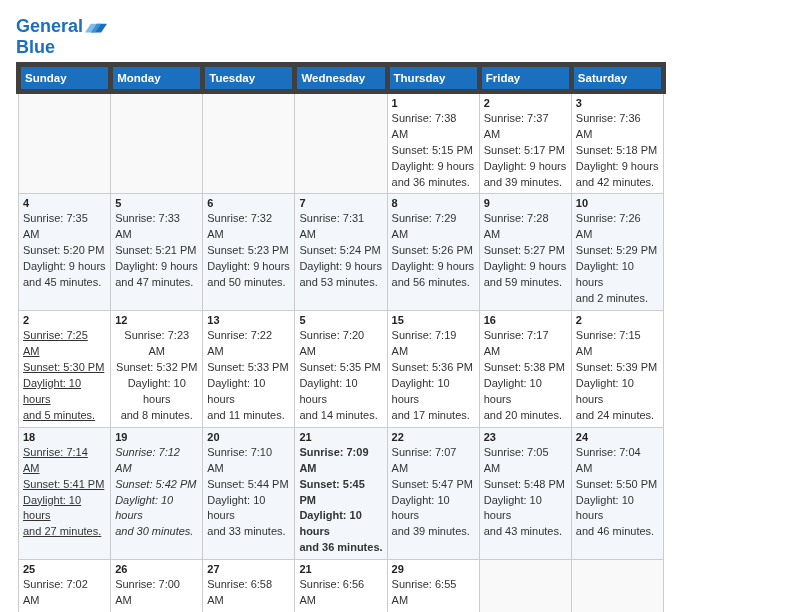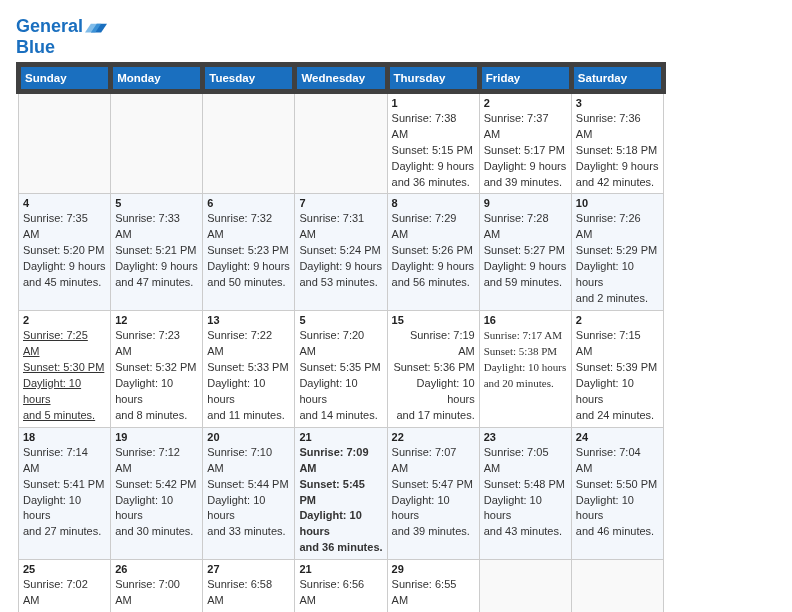--- a/index.html
+++ b/index.html
@@ -221,72 +221,72 @@
         <tr>
           <td>
             <span class="day-num">2</span>
             <div class="day-info" style="white-space: pre-line; text-decoration: underline;">Sunrise: 7:25 AM
 Sunset: 5:30 PM
 Daylight: 10 hours
 and 5 minutes.</div>
           </td>
           <td>
             <span class="day-num">12</span>
-            <div class="day-info" style="white-space: pre-line;">Sunrise: 7:23 AM
+            <div class="day-info" style="white-space: pre-line; text-align: center;">Sunrise: 7:23 AM
 Sunset: 5:32 PM
 Daylight: 10 hours
 and 8 minutes.</div>
           </td>
           <td>
             <span class="day-num">13</span>
             <div class="day-info" style="white-space: pre-line;">Sunrise: 7:22 AM
 Sunset: 5:33 PM
 Daylight: 10 hours
 and 11 minutes.</div>
           </td>
           <td>
             <span class="day-num">5</span>
             <div class="day-info" style="white-space: pre-line;">Sunrise: 7:20 AM
 Sunset: 5:35 PM
 Daylight: 10 hours
 and 14 minutes.</div>
           </td>
           <td>
             <span class="day-num">15</span>
-            <div class="day-info" style="white-space: pre-line; text-align: right;">Sunrise: 7:19 AM
+            <div class="day-info" style="white-space: pre-line;">Sunrise: 7:19 AM
 Sunset: 5:36 PM
 Daylight: 10 hours
 and 17 minutes.</div>
           </td>
           <td>
             <span class="day-num">16</span>
-            <div class="day-info" style="white-space: pre-line; font-family: Liberation Serif, serif;">Sunrise: 7:17 AM
+            <div class="day-info" style="white-space: pre-line;">Sunrise: 7:17 AM
 Sunset: 5:38 PM
 Daylight: 10 hours
 and 20 minutes.</div>
           </td>
           <td>
             <span class="day-num">2</span>
             <div class="day-info" style="white-space: pre-line;">Sunrise: 7:15 AM
 Sunset: 5:39 PM
 Daylight: 10 hours
 and 24 minutes.</div>
           </td>
         </tr>
         <tr>
           <td>
             <span class="day-num">18</span>
-            <div class="day-info" style="white-space: pre-line;">Sunrise: 7:14 AM
+            <div class="day-info" style="white-space: pre-line; text-decoration: underline;">Sunrise: 7:14 AM
 Sunset: 5:41 PM
 Daylight: 10 hours
 and 27 minutes.</div>
           </td>
           <td>
             <span class="day-num">19</span>
-            <div class="day-info" style="white-space: pre-line;">Sunrise: 7:12 AM
+            <div class="day-info" style="white-space: pre-line; font-style: italic;">Sunrise: 7:12 AM
 Sunset: 5:42 PM
 Daylight: 10 hours
 and 30 minutes.</div>
           </td>
           <td>
             <span class="day-num">20</span>
             <div class="day-info" style="white-space: pre-line;">Sunrise: 7:10 AM
 Sunset: 5:44 PM
 Daylight: 10 hours
 and 33 minutes.</div>

